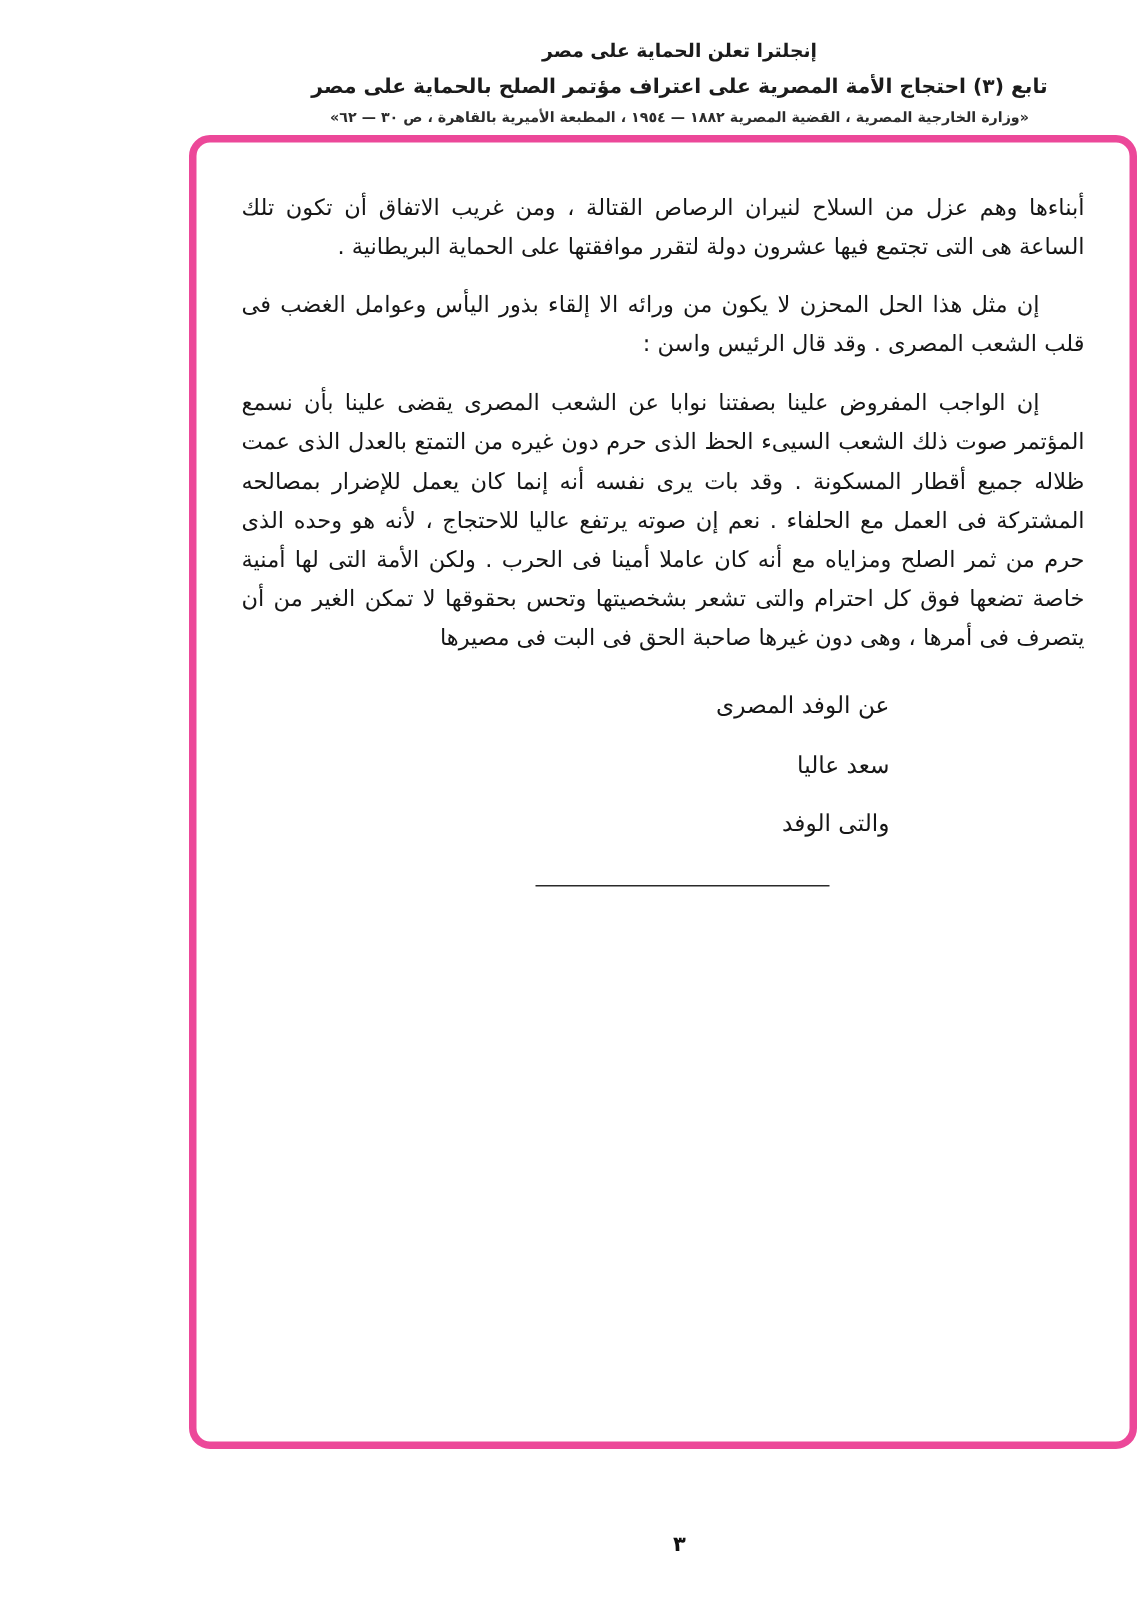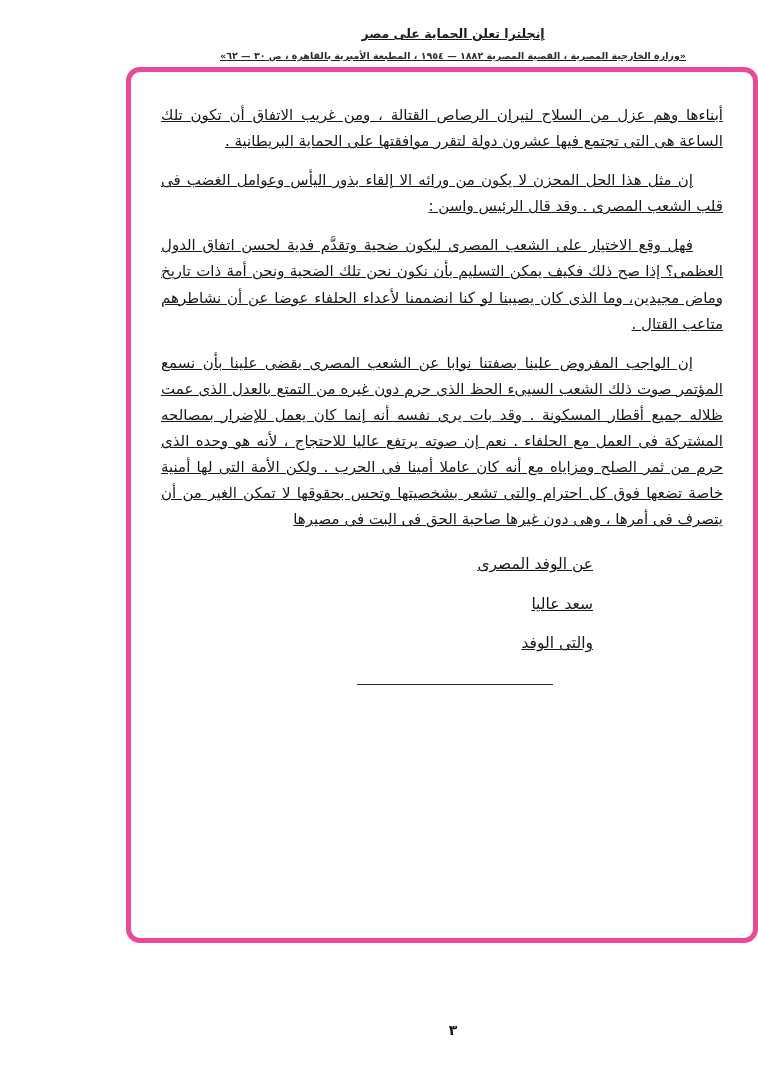--- a/index.html
+++ b/index.html
@@ -10,21 +10,20 @@
     height: 1078px;
     overflow: hidden;
     font-family: "DejaVu Sans", sans-serif;
   }
   .page {
     position: relative;
     width: 610px;
     height: 1078px;
     direction: rtl;
     color: #1b1b1b;
-    text-decoration: underline;
   }
   .header {
     padding-top: 26px;
     text-align: center;
   }
   .header-title {
     font-size: 12.5px;
     font-weight: bold;
     letter-spacing: 0.5px;
     margin-bottom: 9px;
@@ -90,28 +89,28 @@
     color: #111111;
   }
 </style>
 </head>
 <body>
 
 <div class="page">
 
   <div class="header">
     <div class="header-title">إنجلترا تعلن الحماية على مصر</div>
+    <div class="header-subtitle">تابع (٣) احتجاج الأمة المصرية على اعتراف مؤتمر الصلح بالحماية على مصر</div>
     <div class="header-source">«وزارة الخارجية المصرية ، القضية المصرية ١٨٨٢ — ١٩٥٤ ، المطبعة الأميرية بالقاهرة ، ص ٣٠ — ٦٢»</div>
   </div>
 
   <div class="frame">
     <div class="body-text">
       <p>أبناءها وهم عزل من السلاح لنيران الرصاص القتالة ، ومن غريب الاتفاق أن تكون تلك الساعة هى التى تجتمع فيها عشرون دولة لتقرر موافقتها على الحماية البريطانية .</p>
       <p class="indent">إن مثل هذا الحل المحزن لا يكون من ورائه الا إلقاء بذور اليأس وعوامل الغضب فى قلب الشعب المصرى . وقد قال الرئيس واسن :</p>
-      <p class="indent">فهل وقع الاختيار على الشعب المصرى ليكون ضحية وتقدَّم فدية لحسن اتفاق الدول العظمى؟ إذا صح ذلك فكيف يمكن التسليم بأن نكون نحن تلك الضحية ونحن أمة ذات تاريخ وماض مجيدين، وما الذى كان يصيبنا لو كنا انضممنا لأعداء الحلفاء عوضا عن أن نشاطرهم متاعب القتال .</p>
       <p class="indent">إن الواجب المفروض علينا بصفتنا نوابا عن الشعب المصرى يقضى علينا بأن نسمع المؤتمر صوت ذلك الشعب السيىء الحظ الذى حرم دون غيره من التمتع بالعدل الذى عمت ظلاله جميع أقطار المسكونة . وقد بات يرى نفسه أنه إنما كان يعمل للإضرار بمصالحه المشتركة فى العمل مع الحلفاء . نعم إن صوته يرتفع عاليا للاحتجاج ، لأنه هو وحده الذى حرم من ثمر الصلح ومزاياه مع أنه كان عاملا أمينا فى الحرب . ولكن الأمة التى لها أمنية خاصة تضعها فوق كل احترام والتى تشعر بشخصيتها وتحس بحقوقها لا تمكن الغير من أن يتصرف فى أمرها ، وهى دون غيرها صاحبة الحق فى البت فى مصيرها</p>
 
       <div class="signature">
         <div class="sig-line">عن الوفد المصرى</div>
         <div class="sig-line">سعد عاليا</div>
         <div class="sig-line">والتى الوفد</div>
       </div>
 
       <hr class="sig-rule">
     </div>

